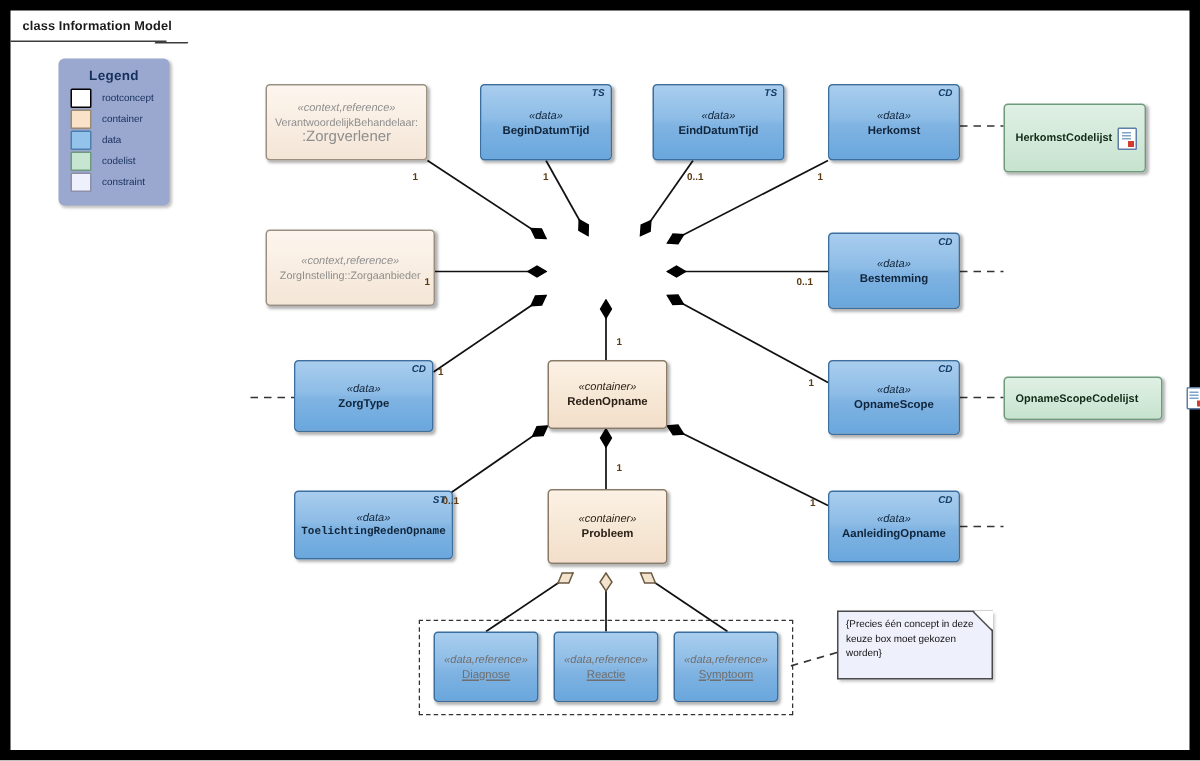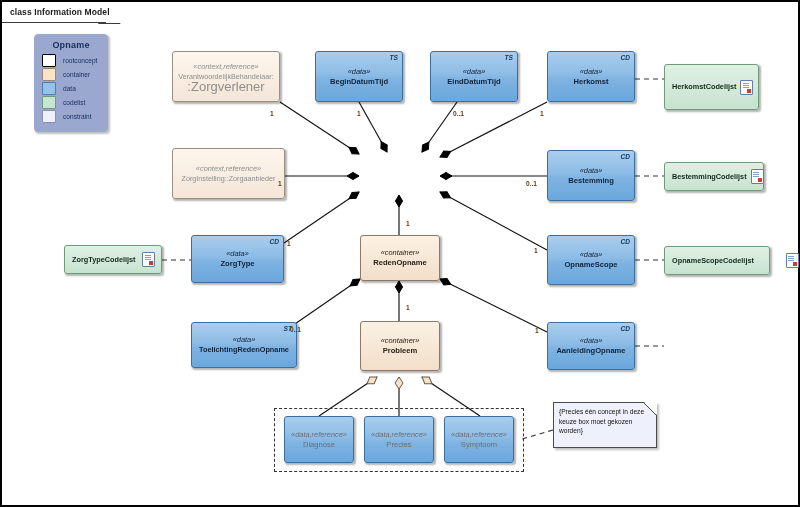--- a/index.html
+++ b/index.html
@@ -7,21 +7,21 @@
     width:800px;height:507px;
     background:#ffffff;
     font-family:"Liberation Sans", sans-serif;
     overflow:hidden;
   }
   #canvas{
     position:relative;
     width:800px;height:507px;
     background:#ffffff;
     box-sizing:border-box;
-    border:2px solid #000000;
+    border:7px solid #000000;
   }
   
   #frame-tab{
     position:absolute;left:0px;top:0px;
     width:104px;height:21px;
     box-sizing:border-box;
     border-right:none;border-top:none;border-left:none;
     border-bottom:1px solid #3c3c3c;
     display:flex;align-items:center;
     padding-left:8px;
@@ -84,21 +84,21 @@
     color:#8e8e8e;
   }
   .n-ref .stereo,.n-ref .nname{color:#8e8e8e;font-weight:normal;}
   .n-ref .nname{font-weight:normal;}
   
   .n-dataref{
     background:linear-gradient(180deg,#a9cdee 0%,#8dbce6 45%,#7fb3e2 58%,#6aa7dd 100%);
     border:1px solid #3a6f9f;
   }
   .n-dataref .stereo,.n-dataref .nname{color:#6f6f6f;}
-  .n-dataref .nname{font-weight:normal;}
+  .n-dataref .nname{font-weight:normal;text-decoration:underline;}
   
   .n-code{
     background:linear-gradient(180deg,#dff0e4 0%,#d2e9d9 55%,#c7e2cf 100%);
     border:1px solid #6f9a7c;
     flex-direction:row;
     align-items:center;justify-content:flex-start;
     padding:0 6px 0 7px;
     color:#123018;
   }
   .n-code .nname{font-size:7.3px;font-weight:bold;color:#102a16;flex:1;text-align:left;}
@@ -236,21 +236,21 @@
       <line x1="633" y1="174" x2="662" y2="174"></line>
       <line x1="633" y1="258" x2="662" y2="258"></line>
       <line x1="633" y1="344" x2="662" y2="344"></line>
       <line x1="160" y1="258" x2="189" y2="258"></line>
 
       <line x1="551" y1="428" x2="520" y2="437"></line>
     </g>
   </svg>
 
   <div id="legend">
-    <div id="legend-title">Opname</div>
+    <div id="legend-title">Legend</div>
     <div class="lg-row">
       <span class="lg-sw sw-root"></span>
       <span class="lg-lab">rootconcept</span>
     </div>
     <div class="lg-row">
       <span class="lg-sw sw-container"></span>
       <span class="lg-lab">container</span>
     </div>
     <div class="lg-row">
       <span class="lg-sw sw-data"></span>
@@ -264,21 +264,21 @@
       <span class="lg-sw sw-constraint"></span>
       <span class="lg-lab">constraint</span>
     </div>
   </div>
 
   <div id="choice-box"></div>
 
   <div class="node n-ref" style="left:170px;top:49px;width:108px;height:51px;">
     <div class="stereo">«context,reference»</div>
     <div class="nname" style="font-size:7.2px;">VerantwoordelijkBehandelaar:</div>
-    <div class="nname" style="font-size:13px;">:Zorgverlener</div>
+    <div class="nname" style="font-size:10px;">:Zorgverlener</div>
   </div>
 
   <div class="node n-data" style="left:313px;top:49px;width:88px;height:51px;">
     <span class="tag">TS</span>
     <div class="stereo">«data»</div>
     <div class="nname">BeginDatumTijd</div>
   </div>
 
   <div class="node n-data" style="left:428px;top:49px;width:88px;height:51px;">
     <span class="tag">TS</span>
@@ -302,29 +302,21 @@
     <div class="nname" style="font-size:7.2px;">ZorgInstelling::Zorgaanbieder</div>
   </div>
 
 
   <div class="node n-data" style="left:545px;top:148px;width:88px;height:51px;">
     <span class="tag">CD</span>
     <div class="stereo">«data»</div>
     <div class="nname">Bestemming</div>
   </div>
 
-  <div class="node n-code" style="left:662px;top:160px;width:100px;height:29px;">
-    <span class="nname">BestemmingCodelijst</span>
-    <span class="doc-icon"></span>
-  </div>
-
-  <div class="node n-code" style="left:62px;top:243px;width:98px;height:29px;">
-    <span class="nname">ZorgTypeCodelijst</span>
-    <span class="doc-icon"></span>
-  </div>
+
 
   <div class="node n-data" style="left:189px;top:233px;width:93px;height:48px;">
     <span class="tag">CD</span>
     <div class="stereo">«data»</div>
     <div class="nname">ZorgType</div>
   </div>
 
   <div class="node n-container" style="left:358px;top:233px;width:80px;height:46px;">
     <div class="stereo">«container»</div>
     <div class="nname">RedenOpname</div>
@@ -337,21 +329,21 @@
   </div>
 
   <div class="node n-code" style="left:662px;top:244px;width:106px;height:29px;gap:28px;">
     <span class="nname">OpnameScopeCodelijst</span>
     <span class="doc-icon"></span>
   </div>
 
   <div class="node n-data" style="left:189px;top:320px;width:106px;height:46px;">
     <span class="tag">ST</span>
     <div class="stereo">«data»</div>
-    <div class="nname" style="font-size:7.3px;">ToelichtingRedenOpname</div>
+    <div class="nname" style="font-size:7.3px;font-family:Liberation Mono, monospace;">ToelichtingRedenOpname</div>
   </div>
 
   <div class="node n-container" style="left:358px;top:319px;width:80px;height:50px;">
     <div class="stereo">«container»</div>
     <div class="nname">Probleem</div>
   </div>
 
   <div class="node n-data" style="left:545px;top:320px;width:88px;height:48px;">
     <span class="tag">CD</span>
     <div class="stereo">«data»</div>
@@ -359,21 +351,21 @@
   </div>
 
 
   <div class="node n-dataref" style="left:282px;top:414px;width:70px;height:47px;">
     <div class="stereo">«data,reference»</div>
     <div class="nname">Diagnose</div>
   </div>
 
   <div class="node n-dataref" style="left:362px;top:414px;width:70px;height:47px;">
     <div class="stereo">«data,reference»</div>
-    <div class="nname">Precies</div>
+    <div class="nname">Reactie</div>
   </div>
 
   <div class="node n-dataref" style="left:442px;top:414px;width:70px;height:47px;">
     <div class="stereo">«data,reference»</div>
     <div class="nname">Symptoom</div>
   </div>
 
   <div id="note">
     <div id="note-text">{Precies één concept in deze keuze box moet gekozen worden}</div>
     <div id="note-fold"></div>

